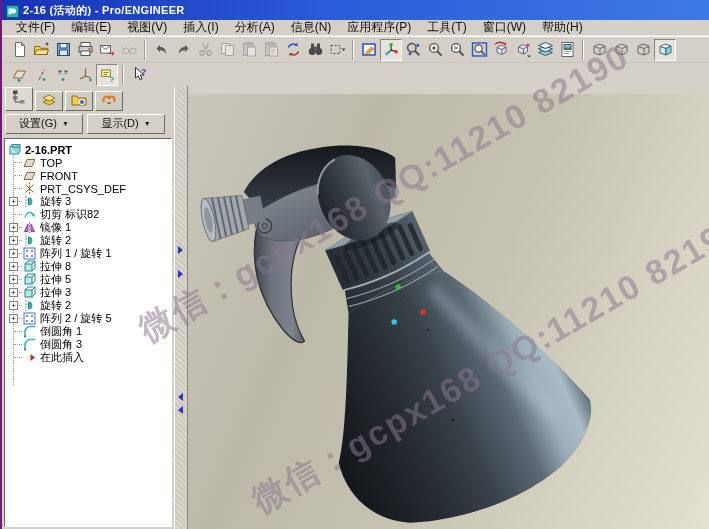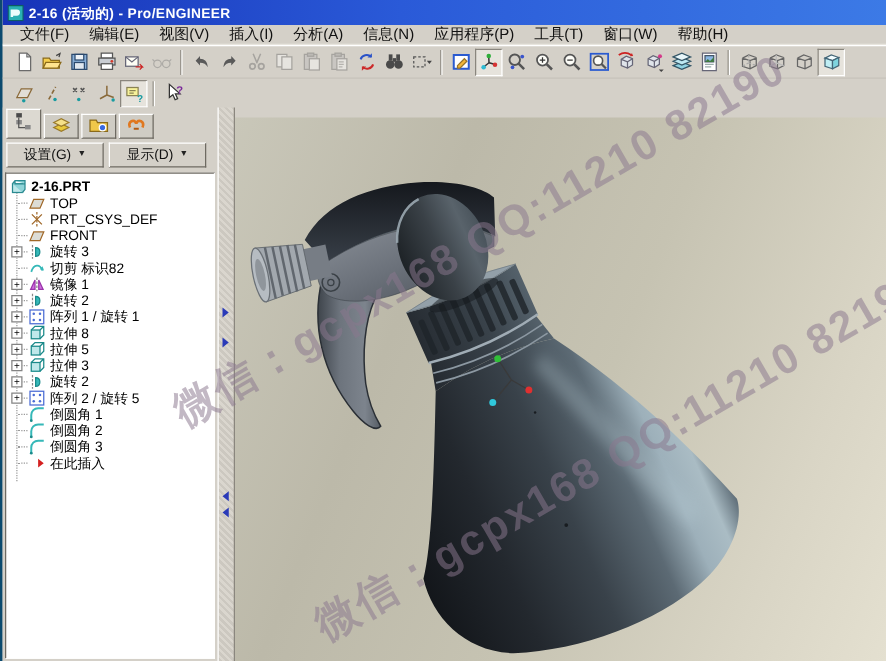--- a/index.html
+++ b/index.html
@@ -1,17 +1,17 @@
 <!DOCTYPE html>
 <html><head>
 <meta charset="utf-8">
 <style>
   html,body{margin:0;padding:0;background:#777;}
   *{box-sizing:border-box;font-family:"Liberation Sans",sans-serif;}
-  .app{position:relative;width:709px;height:529px;background:#d4d0c8;overflow:hidden;border-left:2px solid #0c4a6e;}
+  .app{position:relative;width:709px;height:529px;background:#d4d0c8;overflow:hidden;border-left:2px solid #701a75;}
   
   .titlebar{height:20px;background:linear-gradient(90deg,#1733b8,#2a5ad8 45%,#3c7ae6);display:flex;align-items:center;padding:0 4px;}
   .app-icon{width:13px;height:13px;margin-right:4px;flex:0 0 auto;}
   .title-text{color:#fff;font-size:11px;font-weight:bold;white-space:nowrap;letter-spacing:.3px;}
   
   .menubar{height:16px;display:flex;align-items:center;padding-left:6px;border-bottom:1px solid #e8e5de;}
   .menu-item{font-size:12px;color:#111;padding:0 8px;white-space:nowrap;cursor:default;}
   
   .toolbar{display:flex;align-items:center;padding-left:6px;}
   .tb1{height:26px;border-top:1px solid #fff;}
@@ -453,33 +453,33 @@
             <span class="ticon">
               <svg viewBox="0 0 13 13" width="13" height="13">
                 <path d="M1 10.5l3-7h8l-3 7z" fill="#dcdcd6" stroke="#a06828"></path>
               </svg>
             </span>
             <span class="tlabel">TOP</span>
           </div>
           <div class="trow child">
             <span class="ticon">
               <svg viewBox="0 0 13 13" width="13" height="13">
+                <path d="M1 10.5l3-7h8l-3 7z" fill="#dcdcd6" stroke="#a06828"></path>
+              </svg>
+            </span>
+            <span class="tlabel">FRONT</span>
+          </div>
+          <div class="trow child">
+            <span class="ticon">
+              <svg viewBox="0 0 13 13" width="13" height="13">
                 <path d="M2.5 2.5l8 8M10.5 2.5l-8 8" stroke="#a06828" fill="none"></path>
                 <path d="M6.5 0.5v12" stroke="#a06828" stroke-dasharray="2 1.2" fill="none"></path>
               </svg>
             </span>
             <span class="tlabel">PRT_CSYS_DEF</span>
-          </div>
-          <div class="trow child">
-            <span class="ticon">
-              <svg viewBox="0 0 13 13" width="13" height="13">
-                <path d="M1 10.5l3-7h8l-3 7z" fill="#dcdcd6" stroke="#a06828"></path>
-              </svg>
-            </span>
-            <span class="tlabel">FRONT</span>
           </div>
           <div class="trow child">
             <span class="plus">+</span>
             <span class="ticon">
               <svg viewBox="0 0 13 13" width="13" height="13">
                 <path d="M3 1v11" stroke="#888" stroke-dasharray="2 1.2" fill="none"></path>
                 <path d="M5.5 3c4.5 0 4.5 7 0 7z" fill="#35b8b8" stroke="#1a8a8a"></path>
               </svg>
             </span>
             <span class="tlabel">旋转 3</span>
@@ -580,29 +580,20 @@
             <span class="tlabel">阵列 2 / 旋转 5</span>
           </div>
           <div class="trow child">
             <span class="ticon">
               <svg viewBox="0 0 13 13" width="13" height="13">
                 <path d="M2 11.5V7a5.5 5.5 0 0 1 5.5-5.5H12" fill="none" stroke="#35b8b8" stroke-width="1.6"></path>
                 <circle cx="2" cy="11.5" r="1.1" fill="#1a8a8a"></circle>
               </svg>
             </span>
             <span class="tlabel">倒圆角 1</span>
-          </div>
-          <div class="trow child">
-            <span class="ticon">
-              <svg viewBox="0 0 13 13" width="13" height="13">
-                <path d="M2 11.5V7a5.5 5.5 0 0 1 5.5-5.5H12" fill="none" stroke="#35b8b8" stroke-width="1.6"></path>
-                <circle cx="2" cy="11.5" r="1.1" fill="#1a8a8a"></circle>
-              </svg>
-            </span>
-            <span class="tlabel">倒圆角 2</span>
           </div>
           <div class="trow child">
             <span class="ticon">
               <svg viewBox="0 0 13 13" width="13" height="13">
                 <path d="M2 11.5V7a5.5 5.5 0 0 1 5.5-5.5H12" fill="none" stroke="#35b8b8" stroke-width="1.6"></path>
                 <circle cx="2" cy="11.5" r="1.1" fill="#1a8a8a"></circle>
               </svg>
             </span>
             <span class="tlabel">倒圆角 3</span>
           </div>

